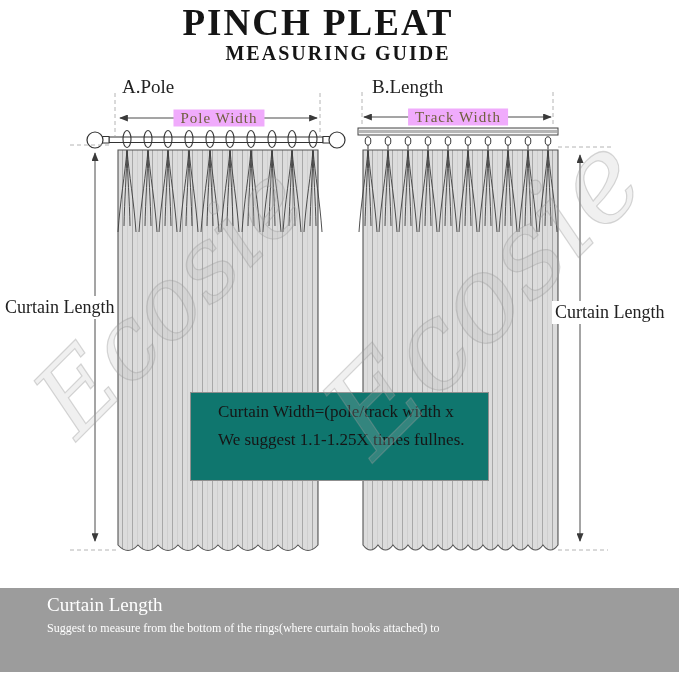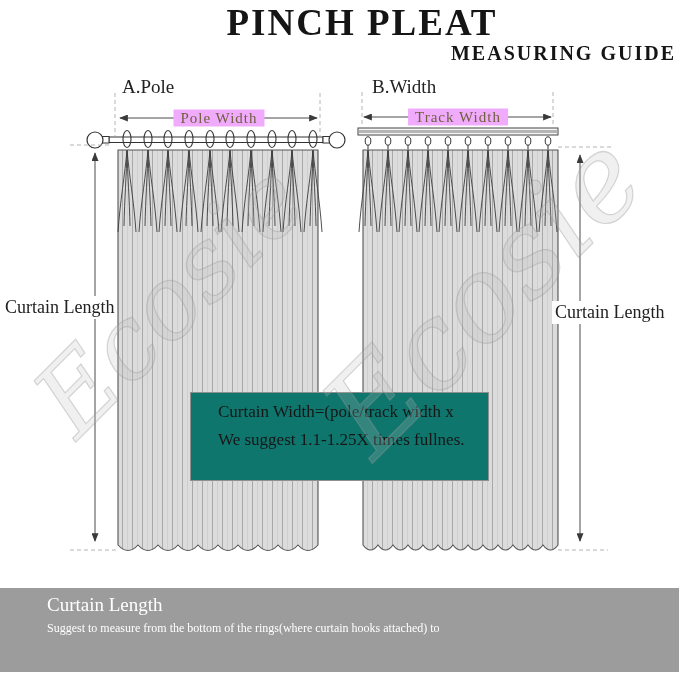--- a/index.html
+++ b/index.html
@@ -2,22 +2,22 @@
 <html style="--accent-label: #6e5f3d; --footer-bg: #9c9c9c; --curtain-fill: #dcdcdc; --footer-text: #ffffff;"><head>
 <meta charset="utf-8">
 <style>
   html,body{margin:0;padding:0;background:#fff;}
   #stage{
     position:relative;width:679px;height:675px;background:#ffffff;
     overflow:hidden;font-family:"Liberation Serif","DejaVu Serif",serif;
   }
   svg{position:absolute;left:0;top:0;z-index:1;}
   .lbl{position:absolute;font-family:"Liberation Serif","DejaVu Serif",serif;color:#2b2b2b;white-space:nowrap;z-index:2;text-align:right;}
-  #title-main{left:0;top:1px;width:636px;text-align:center;font-size:37px;font-weight:bold;letter-spacing:2px;color:#151515;margin-left:44px;}
-  #title-sub{left:0;top:42px;width:676px;font-size:20px;font-weight:bold;letter-spacing:2px;color:#151515;}
+  #title-main{left:0;top:1px;width:636px;text-align:center;font-size:37px;font-weight:bold;letter-spacing:2px;color:#151515;}
+  #title-sub{left:0;top:42px;width:676px;text-align:center;font-size:20px;font-weight:bold;letter-spacing:2px;color:#151515;}
   #heading-pole{left:122px;top:76px;font-size:19px;color:#222;}
   #heading-track{left:372px;top:76px;font-size:19px;color:#222;}
   .width-lbl{transform:translate(-50%,-50%);font-size:15px;letter-spacing:1px;color:var(--accent-label,#6e5f3d);background:#f0abfc;padding:0 7px;}
   #pole-width-lbl{left:219px;top:118px;}
   #track-width-lbl{left:458px;top:117px;}
   .length-lbl{font-size:18px;color:#222;background:#fff;padding:1px 3px;}
   #length-lbl-left{left:2px;top:296px;}
   #length-lbl-right{left:552px;top:301px;}
   #formula-box{
     position:absolute;left:190px;top:392px;width:299px;height:89px;background:#0f766e;
@@ -153,21 +153,21 @@
       <line x1="70" y1="550" x2="116" y2="550"></line>
       <line x1="558" y1="147" x2="612" y2="147"></line>
       <line x1="558" y1="550" x2="608" y2="550"></line>
     </g>
   </svg>
 
   <div class="lbl" id="title-main">PINCH PLEAT</div>
   <div class="lbl" id="title-sub">MEASURING GUIDE</div>
 
   <div class="lbl" id="heading-pole">A.Pole</div>
-  <div class="lbl" id="heading-track">B.Width</div>
+  <div class="lbl" id="heading-track">B.Length</div>
 
   <div class="lbl width-lbl" id="pole-width-lbl">Pole Width</div>
   <div class="lbl width-lbl" id="track-width-lbl">Track Width</div>
 
   <div class="lbl length-lbl" id="length-lbl-left">Curtain Length</div>
   <div class="lbl length-lbl" id="length-lbl-right">Curtain Length</div>
 
   <div id="formula-box">
     <div class="fline">Curtain Width=(pole/track width x</div>
     <div class="fline">We suggest 1.1-1.25X times fullnes.</div>

